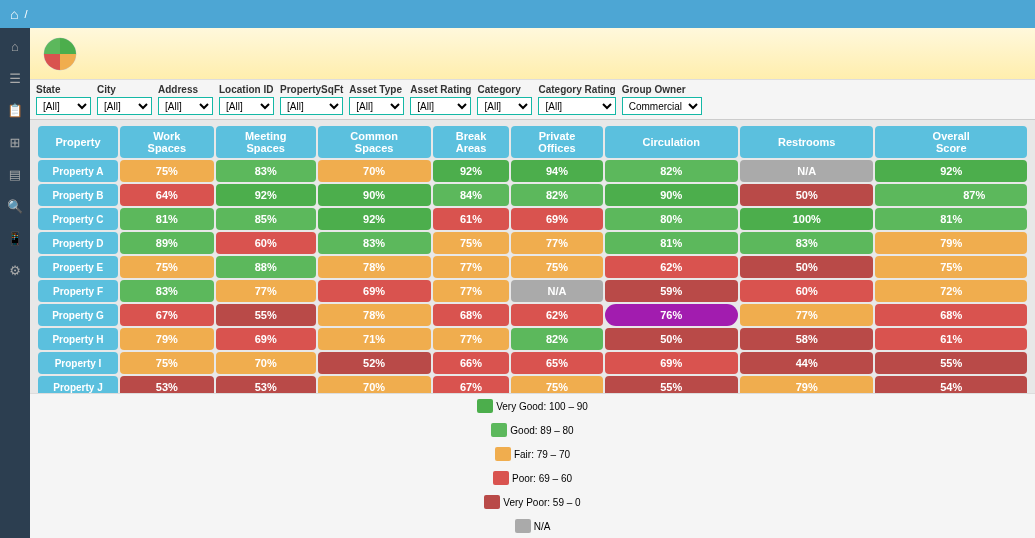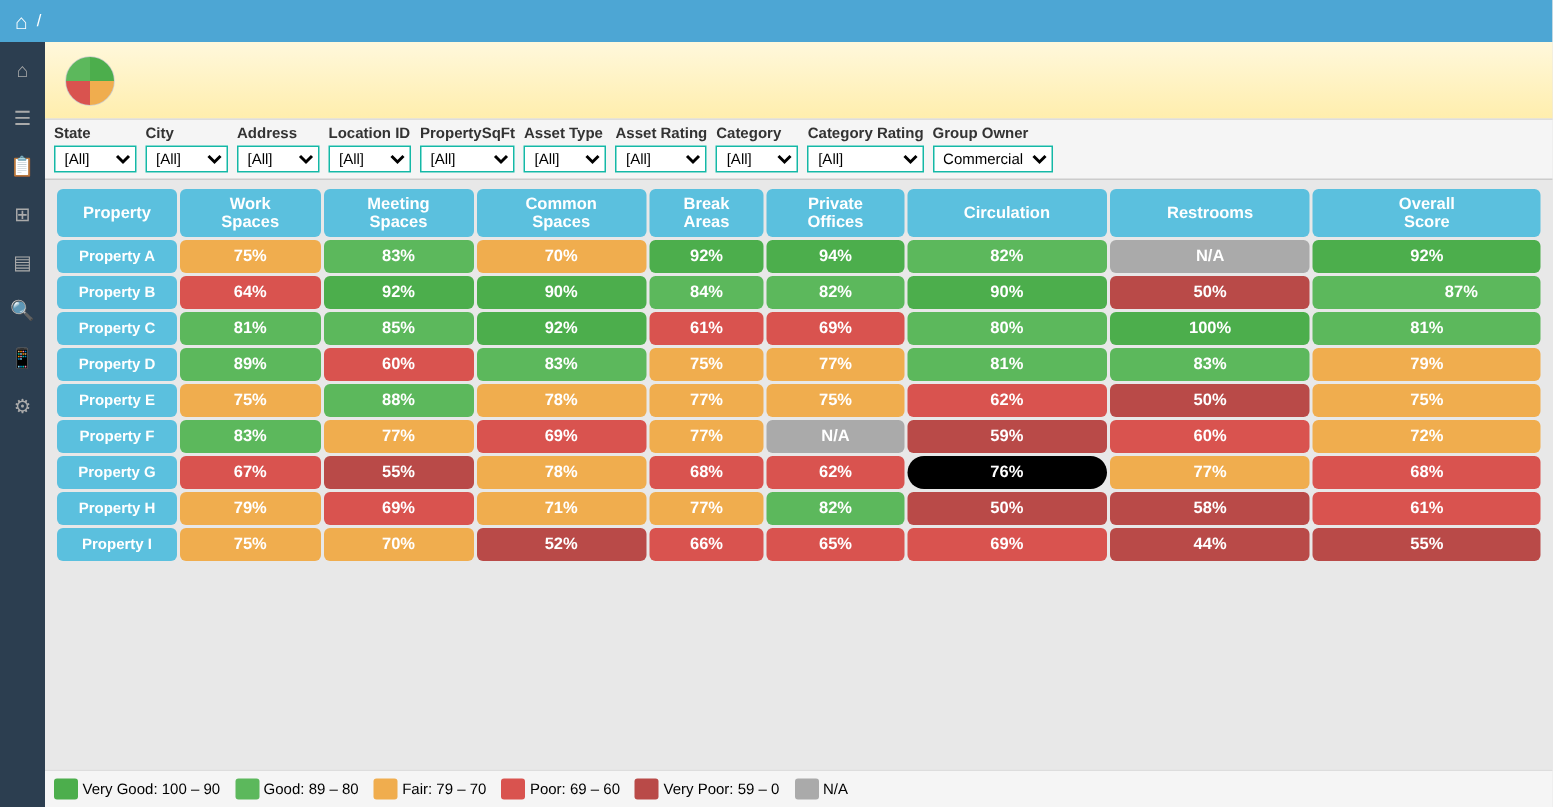--- a/index.html
+++ b/index.html
@@ -167,20 +167,21 @@
 
     
     .legend {
       display: flex;
       align-items: center;
       gap: 10px;
       padding: 5px 6px;
       background: #f5f5f5;
       border-top: 1px solid #ddd;
       font-size: 10px;
+      flex-direction: column;
     }
     .legend-item {
       display: flex;
       align-items: center;
       gap: 3px;
     }
     .legend-box {
       width: 16px; height: 14px;
       border-radius: 2px;
       display: inline-block;
@@ -346,21 +347,21 @@
             <td class="td-data" style="background: rgb(217, 83, 79);">60%</td>
             <td class="td-data" style="background: rgb(240, 173, 78);">72%</td>
           </tr>
           <tr>
             <td class="td-property">Property G</td>
             <td class="td-data" style="background: rgb(217, 83, 79);">67%</td>
             <td class="td-data" style="background: rgb(185, 74, 72);">55%</td>
             <td class="td-data" style="background: rgb(240, 173, 78);">78%</td>
             <td class="td-data" style="background: rgb(217, 83, 79);">68%</td>
             <td class="td-data" style="background: rgb(217, 83, 79);">62%</td>
-            <td class="td-data" style="background: #000000; border-radius: 11px;">76%</td>
+            <td class="td-data" style="background: #a21caf; border-radius: 11px;">76%</td>
             <td class="td-data" style="background: rgb(240, 173, 78);">77%</td>
             <td class="td-data" style="background: rgb(217, 83, 79);">68%</td>
           </tr>
           <tr>
             <td class="td-property">Property H</td>
             <td class="td-data" style="background: rgb(240, 173, 78);">79%</td>
             <td class="td-data" style="background: rgb(217, 83, 79);">69%</td>
             <td class="td-data" style="background: rgb(240, 173, 78);">71%</td>
             <td class="td-data" style="background: rgb(240, 173, 78);">77%</td>
             <td class="td-data" style="background: rgb(92, 184, 92);">82%</td>
@@ -372,20 +373,31 @@
             <td class="td-property">Property I</td>
             <td class="td-data" style="background: rgb(240, 173, 78);">75%</td>
             <td class="td-data" style="background: rgb(240, 173, 78);">70%</td>
             <td class="td-data" style="background: rgb(185, 74, 72);">52%</td>
             <td class="td-data" style="background: rgb(217, 83, 79);">66%</td>
             <td class="td-data" style="background: rgb(217, 83, 79);">65%</td>
             <td class="td-data" style="background: rgb(217, 83, 79);">69%</td>
             <td class="td-data" style="background: rgb(185, 74, 72);">44%</td>
             <td class="td-data" style="background: rgb(185, 74, 72);">55%</td>
           </tr>
+          <tr>
+            <td class="td-property">Property J</td>
+            <td class="td-data" style="background: rgb(185, 74, 72);">53%</td>
+            <td class="td-data" style="background: rgb(185, 74, 72);">53%</td>
+            <td class="td-data" style="background: rgb(240, 173, 78);">70%</td>
+            <td class="td-data" style="background: rgb(217, 83, 79);">67%</td>
+            <td class="td-data" style="background: rgb(240, 173, 78);">75%</td>
+            <td class="td-data" style="background: rgb(185, 74, 72);">55%</td>
+            <td class="td-data" style="background: rgb(240, 173, 78);">79%</td>
+            <td class="td-data" style="background: rgb(185, 74, 72);">54%</td>
+          </tr>
         </tbody>
       </table>
   </div>
 
   <div class="legend" id="legend-row">
   <div class="legend-item">
         <span class="legend-box" style="background: rgb(76, 174, 76);"></span>
         <span>Very Good: 100 – 90</span>
       </div>
       <div class="legend-item">

